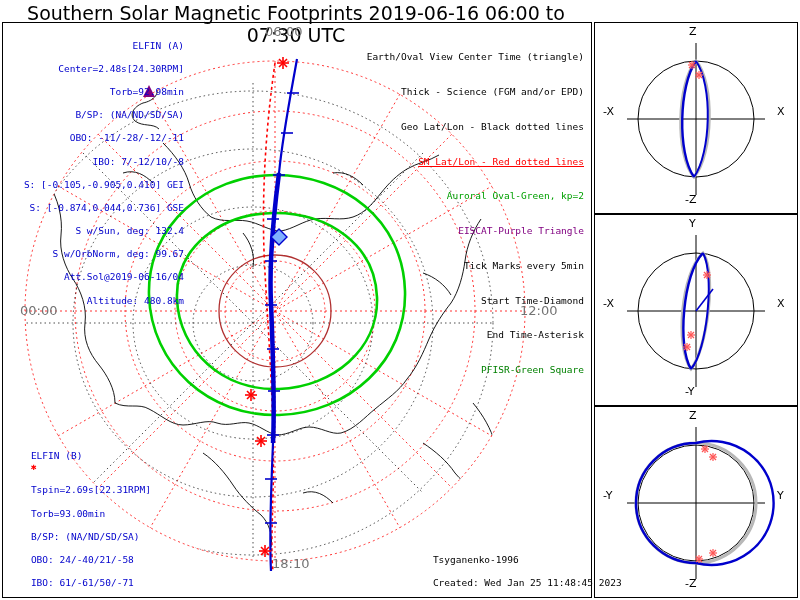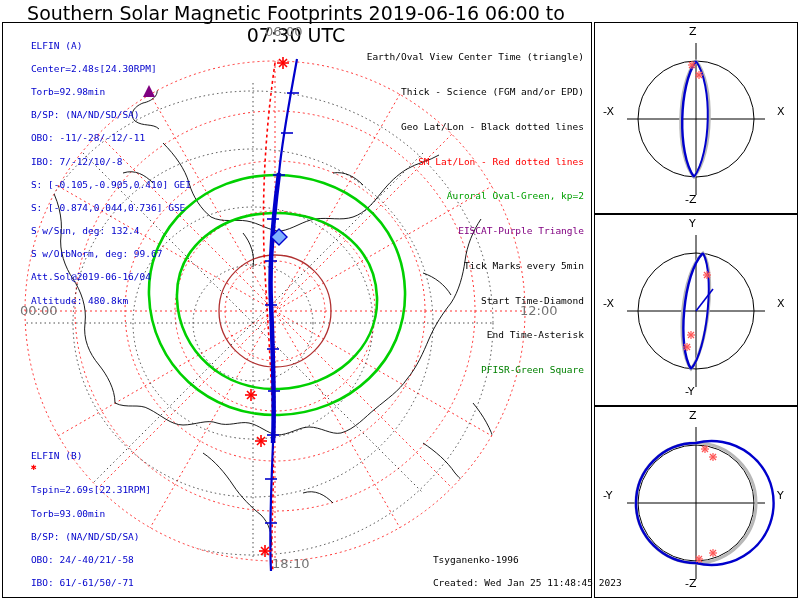--- a/index.html
+++ b/index.html
@@ -20,28 +20,28 @@
   }
   #main-frame{left:2px;top:22px;width:590px;height:576px;}
   #orbit-xz{left:594px;top:22px;width:204px;height:192px;}
   #orbit-xy{left:594px;top:214px;width:204px;height:192px;}
   #orbit-yz{left:594px;top:406px;width:204px;height:192px;}
 
   .mono{font-family:"DejaVu Sans Mono",monospace;}
 
   
   .txtblock{position:absolute;font-size:9.5px;line-height:11.6px;white-space:pre;}
-  #elfinA{left:8px;top:28px;color:#0000cc;}
+  #elfinA{left:1px;top:28px;color:#0000cc;text-align:right;}
   #elfinB{left:8px;top:438px;color:#0000cc;}
   #legend{left:232px;top:28px;color:#000;width:352px;text-align:right;}
   .lg-line{display:block;}
   .c-black{color:#000;}
   .c-green{color:#00a000;}
   .c-purple{color:#800080;}
-  .c-red{color:#ff0000;}
+  .c-red{color:#ff0000;text-decoration:underline;}
   .c-dgreen{color:#008000;}
 
   #tsyganenko{position:absolute;left:410px;top:542px;font-size:9.5px;line-height:11.6px;color:#000;white-space:pre;}
 
   .clocklabel{position:absolute;font-size:13px;color:#737373;font-family:"DejaVu Sans",sans-serif;}
   #lbl-0600{left:265px;top:24px;}
   #lbl-1200{left:520px;top:303px;}
   #lbl-1800{left:272px;top:556px;}
   #lbl-0000{left:20px;top:303px;text-align:right;}
 

